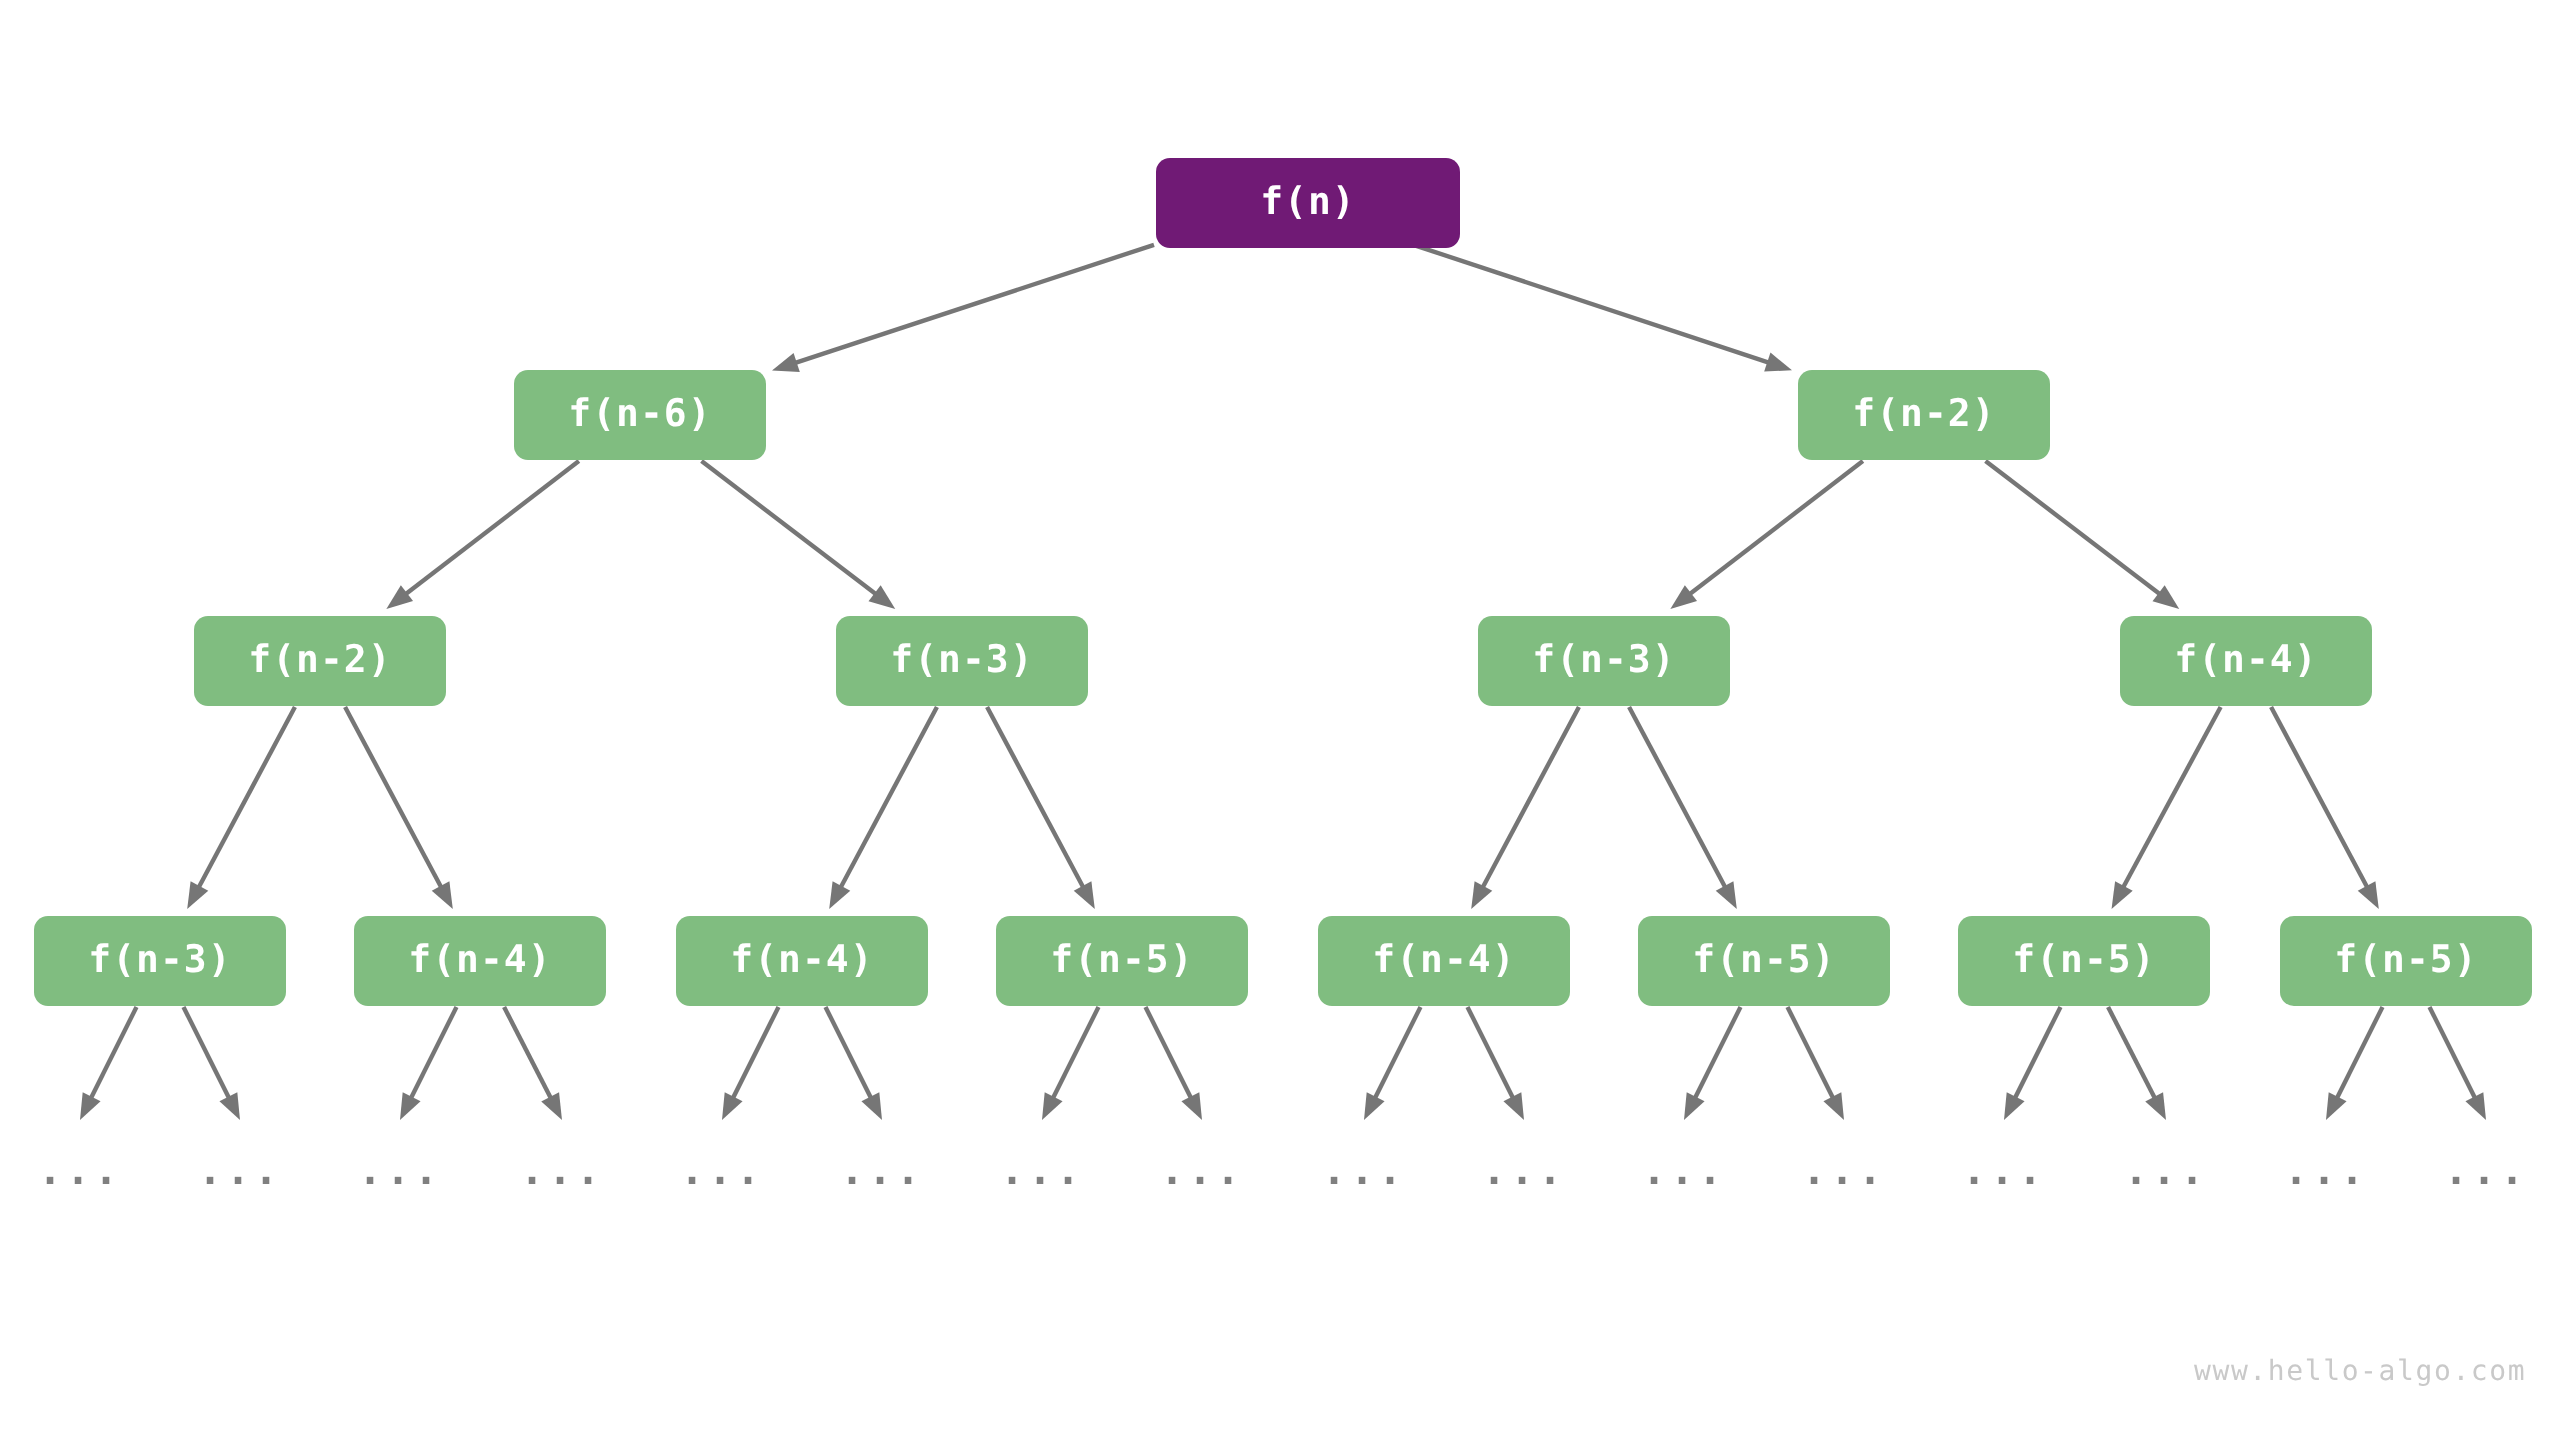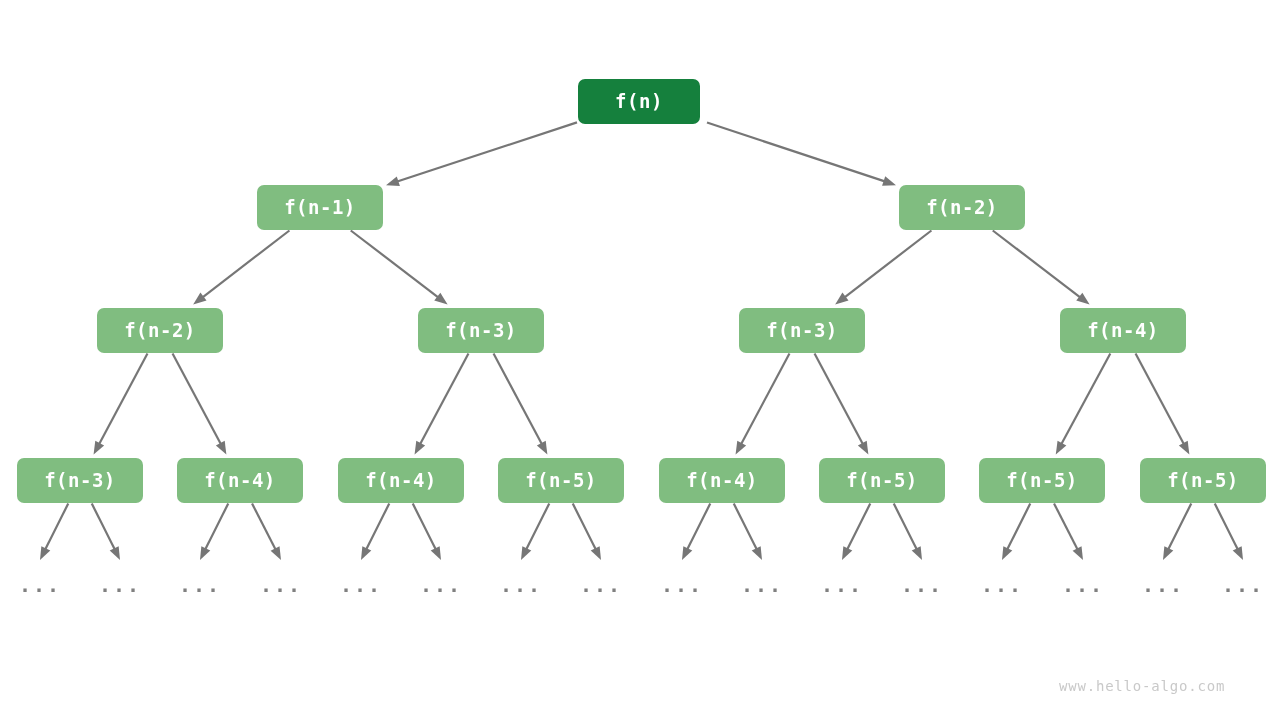--- a/index.html
+++ b/index.html
@@ -186,22 +186,22 @@
         <line x1="1191.25" y1="503.5" x2="1167.9417102302746" y2="550.116579539451" stroke="#767676" stroke-width="2.2" stroke-linecap="butt"></line>
         <polygon points="1163,560 1164.3416407864997,546.1363785395013 1173.285912696499,550.6085144945009" fill="#767676"></polygon>
       </g>
       <g>
         <line x1="1214.75" y1="503.5" x2="1238.0582897697254" y2="550.116579539451" stroke="#767676" stroke-width="2.2" stroke-linecap="butt"></line>
         <polygon points="1243,560 1232.714087303501,550.6085144945009 1241.6583592135003,546.1363785395013" fill="#767676"></polygon>
       </g>
     </svg>
 
   <div id="node-layer">
-      <div class="node" style="left: 578px; top: 78.5px; width: 122px; height: 45px; background: #15803d; color: rgb(255, 255, 255);">f(n)</div>
-      <div class="node" style="left: 257px; top: 184.5px; width: 126px; height: 45px; background: rgb(128, 189, 128); color: rgb(255, 255, 255);">f(n-1)</div>
+      <div class="node" style="left: 578px; top: 78.5px; width: 152px; height: 45px; background: #701a75; color: rgb(255, 255, 255);">f(n)</div>
+      <div class="node" style="left: 257px; top: 184.5px; width: 126px; height: 45px; background: rgb(128, 189, 128); color: rgb(255, 255, 255);">f(n-6)</div>
       <div class="node" style="left: 899px; top: 184.5px; width: 126px; height: 45px; background: rgb(128, 189, 128); color: rgb(255, 255, 255);">f(n-2)</div>
       <div class="node" style="left: 97px; top: 307.5px; width: 126px; height: 45px; background: rgb(128, 189, 128); color: rgb(255, 255, 255);">f(n-2)</div>
       <div class="node" style="left: 418px; top: 307.5px; width: 126px; height: 45px; background: rgb(128, 189, 128); color: rgb(255, 255, 255);">f(n-3)</div>
       <div class="node" style="left: 739px; top: 307.5px; width: 126px; height: 45px; background: rgb(128, 189, 128); color: rgb(255, 255, 255);">f(n-3)</div>
       <div class="node" style="left: 1060px; top: 307.5px; width: 126px; height: 45px; background: rgb(128, 189, 128); color: rgb(255, 255, 255);">f(n-4)</div>
       <div class="node" style="left: 17px; top: 457.5px; width: 126px; height: 45px; background: rgb(128, 189, 128); color: rgb(255, 255, 255);">f(n-3)</div>
       <div class="node" style="left: 177px; top: 457.5px; width: 126px; height: 45px; background: rgb(128, 189, 128); color: rgb(255, 255, 255);">f(n-4)</div>
       <div class="node" style="left: 338px; top: 457.5px; width: 126px; height: 45px; background: rgb(128, 189, 128); color: rgb(255, 255, 255);">f(n-4)</div>
       <div class="node" style="left: 498px; top: 457.5px; width: 126px; height: 45px; background: rgb(128, 189, 128); color: rgb(255, 255, 255);">f(n-5)</div>
       <div class="node" style="left: 659px; top: 457.5px; width: 126px; height: 45px; background: rgb(128, 189, 128); color: rgb(255, 255, 255);">f(n-4)</div>
@@ -222,15 +222,15 @@
       <div class="ellipsis" style="left: 682px; top: 585px; color: rgb(128, 128, 128);">...</div>
       <div class="ellipsis" style="left: 762px; top: 585px; color: rgb(128, 128, 128);">...</div>
       <div class="ellipsis" style="left: 842px; top: 585px; color: rgb(128, 128, 128);">...</div>
       <div class="ellipsis" style="left: 922px; top: 585px; color: rgb(128, 128, 128);">...</div>
       <div class="ellipsis" style="left: 1002px; top: 585px; color: rgb(128, 128, 128);">...</div>
       <div class="ellipsis" style="left: 1083px; top: 585px; color: rgb(128, 128, 128);">...</div>
       <div class="ellipsis" style="left: 1163px; top: 585px; color: rgb(128, 128, 128);">...</div>
       <div class="ellipsis" style="left: 1243px; top: 585px; color: rgb(128, 128, 128);">...</div>
     </div>
 
-  <div class="watermark" style="left:1059px; top:678px;">www.hello-algo.com</div>
+  <div class="watermark" style="left:1097px; top:678px;">www.hello-algo.com</div>
 
 </div>
 
 </body></html>

